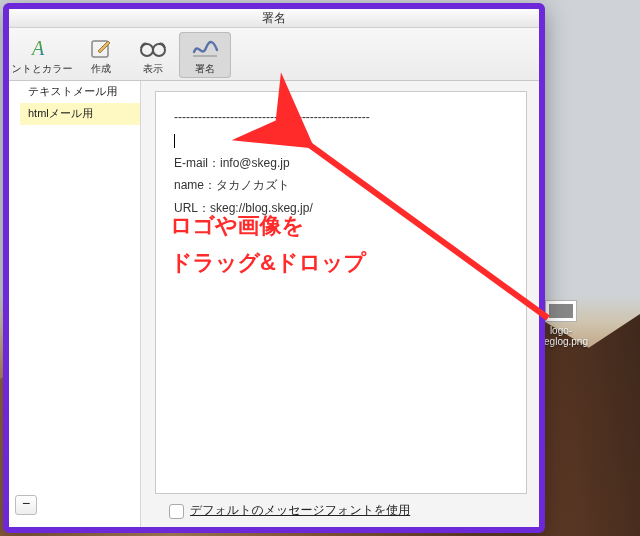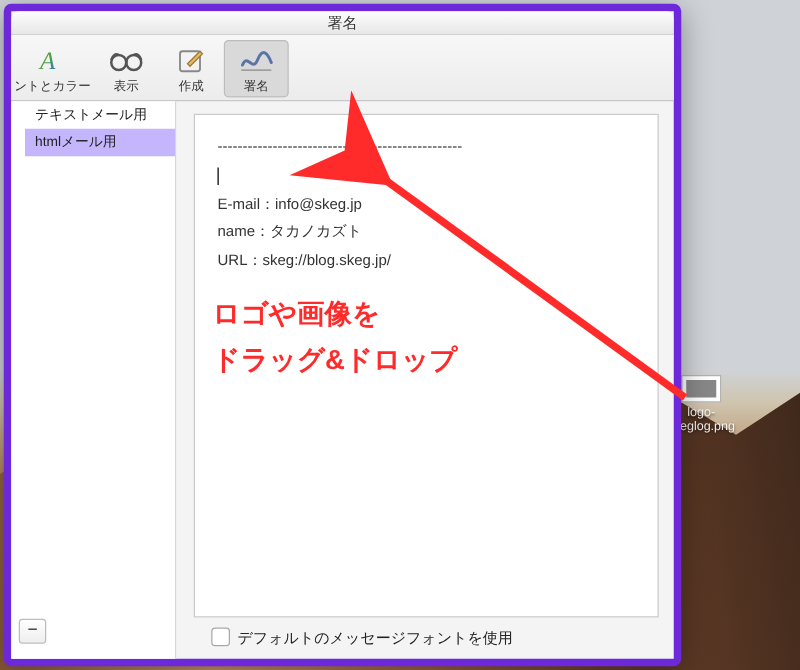--- a/index.html
+++ b/index.html
@@ -15,29 +15,29 @@
   .titlebar{height:18px;line-height:18px;text-align:center;font-size:12px;color:#333;background:linear-gradient(#fdfdfd,#e7e7e7);border-bottom:1px solid #d0d0d0;border-radius:6px 6px 0 0;}
   .toolbar{display:flex;align-items:flex-end;gap:0;background:linear-gradient(#f7f7f7,#ececec);border-bottom:1px solid #c8c8c8;padding:4px 0 2px;}
   .tb-btn{width:52px;text-align:center;font-size:10px;color:#333;padding:2px 0;border-radius:4px;}
   .tb-btn.sel{background:#d9d9d9;box-shadow:inset 0 0 0 1px #bcbcbc;}
   .tb-ico{height:28px;display:flex;align-items:center;justify-content:center;}
   .tb-lab{margin-top:0;}
   
   .body{flex:1;display:flex;min-height:0;}
   .sidebar{width:120px;background:#fff;border-right:1px solid #d6d6d6;padding-left:11px;}
   .s-item{padding:3px 8px;font-size:11px;border-bottom:1px solid transparent;}
-  .s-item.alt{background:#c4b5fd;}
+  .s-item.alt{background:#fef9c3;}
   .editor-wrap{flex:1;padding:10px 12px 0 14px;display:flex;flex-direction:column;}
   .editor{flex:1;background:#fff;border:1px solid #c9c9c9;padding:14px 18px;font-size:12px;line-height:1.9;color:#333;position:relative;overflow:hidden;}
   .editor .caret{display:inline-block;width:1px;height:14px;background:#000;vertical-align:middle;}
-  .footer{display:flex;align-items:flex-start;gap:6px;padding:8px 14px 8px;}
+  .footer{display:flex;align-items:flex-end;gap:6px;padding:8px 14px 8px;text-decoration:underline;}
   .minus{width:20px;height:18px;border:1px solid #bcbcbc;border-radius:3px;background:linear-gradient(#fff,#eee);text-align:center;line-height:14px;font-size:14px;position:absolute;left:6px;bottom:12px;}
   .chk{width:13px;height:13px;border:1px solid #a9a9a9;border-radius:3px;background:#fff;display:inline-block;}
   
-  .anno{position:absolute;left:170px;top:232px;color:#ff2a2a;font-weight:700;font-size:22px;line-height:1.7;pointer-events:none;text-shadow:0 0 1px rgba(255,255,255,.4);}
+  .anno{position:absolute;left:170px;top:207px;color:#ff2a2a;font-weight:700;font-size:22px;line-height:1.7;pointer-events:none;text-shadow:0 0 1px rgba(255,255,255,.4);}
   .arrow{position:absolute;pointer-events:none;}
   
   svg{display:block;}
 </style>
 </head>
 <body>
 
 <div class="desktop">
   <div class="cliffs"></div>
   <div class="desk-file">
@@ -61,37 +61,37 @@
                 <stop offset=".5" stop-color="#4a4"></stop>
                 <stop offset="1" stop-color="#36c"></stop>
               </linearGradient>
             </defs>
           </svg>
       </div>
       <div class="tb-lab">ントとカラー</div>
     </div>
     <div class="tb-btn">
       <div class="tb-ico">
+        <svg width="24" height="24" viewBox="0 0 24 24">
+            <rect x="3" y="5" width="16" height="16" rx="2" fill="none" stroke="#888" stroke-width="1.5"></rect>
+            <path d="M9 15 L19 5 L21 7 L11 17 Z" fill="#e6b96a" stroke="#9b7a3a"></path>
+          </svg>
+      </div>
+      <div class="tb-lab">作成</div>
+    </div>
+    <div class="tb-btn">
+      <div class="tb-ico">
         <svg width="30" height="20" viewBox="0 0 30 20">
             <circle cx="9" cy="12" r="6" fill="none" stroke="#555" stroke-width="2"></circle>
             <circle cx="21" cy="12" r="6" fill="none" stroke="#555" stroke-width="2"></circle>
             <path d="M15 12 q0 -3 0 0" stroke="#555" stroke-width="2" fill="none"></path>
             <path d="M3 10 q2 -6 6 -4 M27 10 q-2 -6 -6 -4" stroke="#555" stroke-width="2" fill="none"></path>
           </svg>
       </div>
       <div class="tb-lab">表示</div>
-    </div>
-    <div class="tb-btn">
-      <div class="tb-ico">
-        <svg width="24" height="24" viewBox="0 0 24 24">
-            <rect x="3" y="5" width="16" height="16" rx="2" fill="none" stroke="#888" stroke-width="1.5"></rect>
-            <path d="M9 15 L19 5 L21 7 L11 17 Z" fill="#e6b96a" stroke="#9b7a3a"></path>
-          </svg>
-      </div>
-      <div class="tb-lab">作成</div>
     </div>
     <div class="tb-btn sel">
       <div class="tb-ico">
         <svg width="30" height="24" viewBox="0 0 30 24">
             <path d="M4 16 C 8 6, 12 22, 16 12 S 24 6, 27 14" stroke="#5a74a8" stroke-width="2.4" fill="none" stroke-linecap="round"></path>
             <line x1="3" y1="20" x2="27" y2="20" stroke="#888" stroke-width="1"></line>
           </svg>
       </div>
       <div class="tb-lab">署名</div>
     </div>

